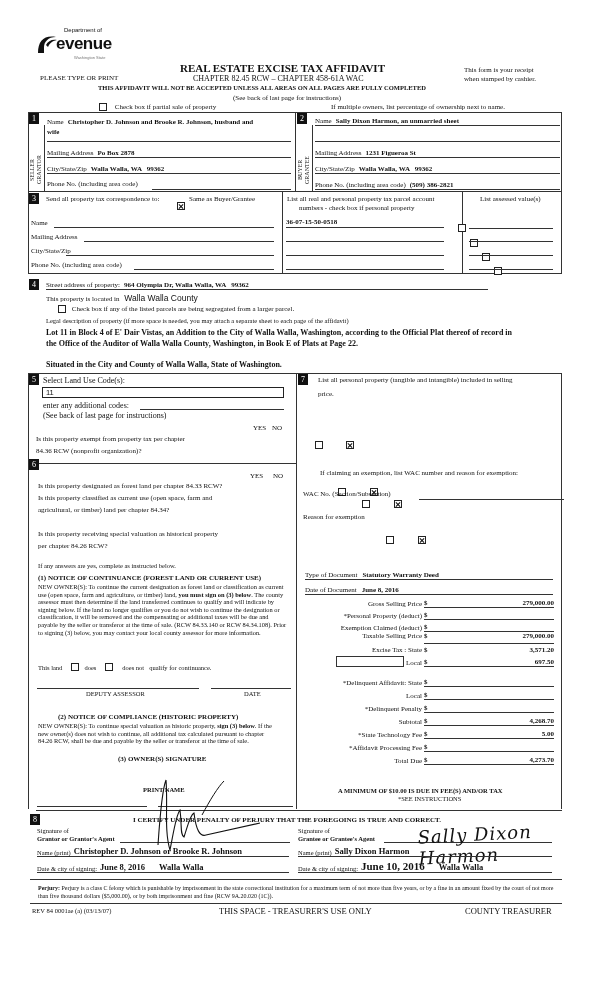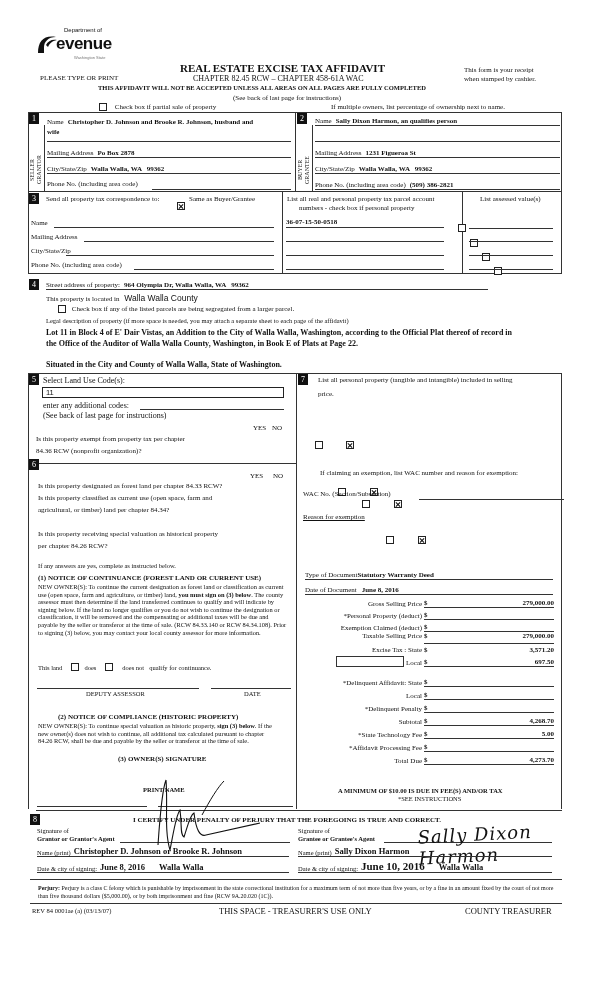--- a/index.html
+++ b/index.html
@@ -67,21 +67,21 @@
   <span class="b" style="margin-left:4px;white-space:pre;">Walla Walla, WA   99362</span>
 </div>
 <div class="abs t7" style="left:47px;top:180px;">Phone No. (including area code)</div>
 <div class="abs line" style="left:152px;top:189px;width:139px;height:1px;"></div>
 
 <span class="abs num" style="left:297px;top:113px;">2</span>
 <div class="abs" style="left:296px;top:125px;width:17px;height:67px;border-right:1px solid #333;"></div>
 <div class="abs vert" style="left:297px;top:150px;height:40px;width:15px;"><span>BUYER</span> <span>GRANTEE</span></div>
 <div class="abs t7 row-r line" style="left:315px;top:115px;width:245px;height:11px;">
   <span>Name</span>
-  <span class="b" style="margin-left:4px;">Sally Dixon Harmon, an qualifies person</span>
+  <span class="b" style="margin-left:4px;">Sally Dixon Harmon, an unmarried sheet</span>
 </div>
 <div class="abs line" style="left:315px;top:128px;width:245px;height:14px;"></div>
 <div class="abs t7 row-r line" style="left:315px;top:147px;width:245px;height:11px;">
   <span>Mailing Address</span>
   <span class="b" style="margin-left:4px;">1231 Figueroa St</span>
 </div>
 <div class="abs t7 row-r line" style="left:315px;top:163px;width:245px;height:11px;">
   <span>City/State/Zip</span>
   <span class="b" style="margin-left:4px;white-space:pre;">Walla Walla, WA   99362</span>
 </div>
@@ -204,25 +204,25 @@
 <div class="abs line" style="left:158px;top:806px;width:135px;height:1px;"></div>
 
 
 <div class="abs" style="left:561px;top:373px;width:1px;height:436px;background:#333;"></div>
 <span class="abs num" style="left:298px;top:374px;">7</span>
 <div class="abs t7" style="left:318px;top:376px;">List all personal property (tangible and intangible) included in selling</div>
 <div class="abs t7" style="left:318px;top:390px;">price.</div>
 <div class="abs t7" style="left:303px;top:469px;padding-left:17px;">If claiming an exemption, list WAC number and reason for exemption:</div>
 <div class="abs t7" style="left:303px;top:490px;">WAC No. (Section/Subsection)</div>
 <div class="abs line" style="left:419px;top:499px;width:145px;height:1px;"></div>
-<div class="abs t7" style="left:303px;top:513px;text-decoration:underline;">Reason for exemption</div>
+<div class="abs t7" style="left:303px;top:513px;">Reason for exemption</div>
 
 <div class="abs t7 row-r line" style="left:305px;top:570px;width:248px;height:10px;">
   <span>Type of Document</span>
-  <span class="b" style="">Statutory Warranty Deed</span>
+  <span class="b" style="margin-left:5px;">Statutory Warranty Deed</span>
 </div>
 <div class="abs t7 row-r line" style="left:305px;top:585px;width:248px;height:10px;">
   <span>Date of Document</span>
   <span class="b" style="margin-left:5px;">June 8, 2016</span>
 </div>
 
 <div class="abs" style="left:300px;top:596px;width:254px;font-size:7px;">
   <div style="display:flex;height:12px;align-items:flex-end;">
       <span style="width:122px;text-align:right;">Gross Selling Price</span>
       <span class="b line" style="flex:1;display:flex;justify-content:space-between;margin-left:2px;">

